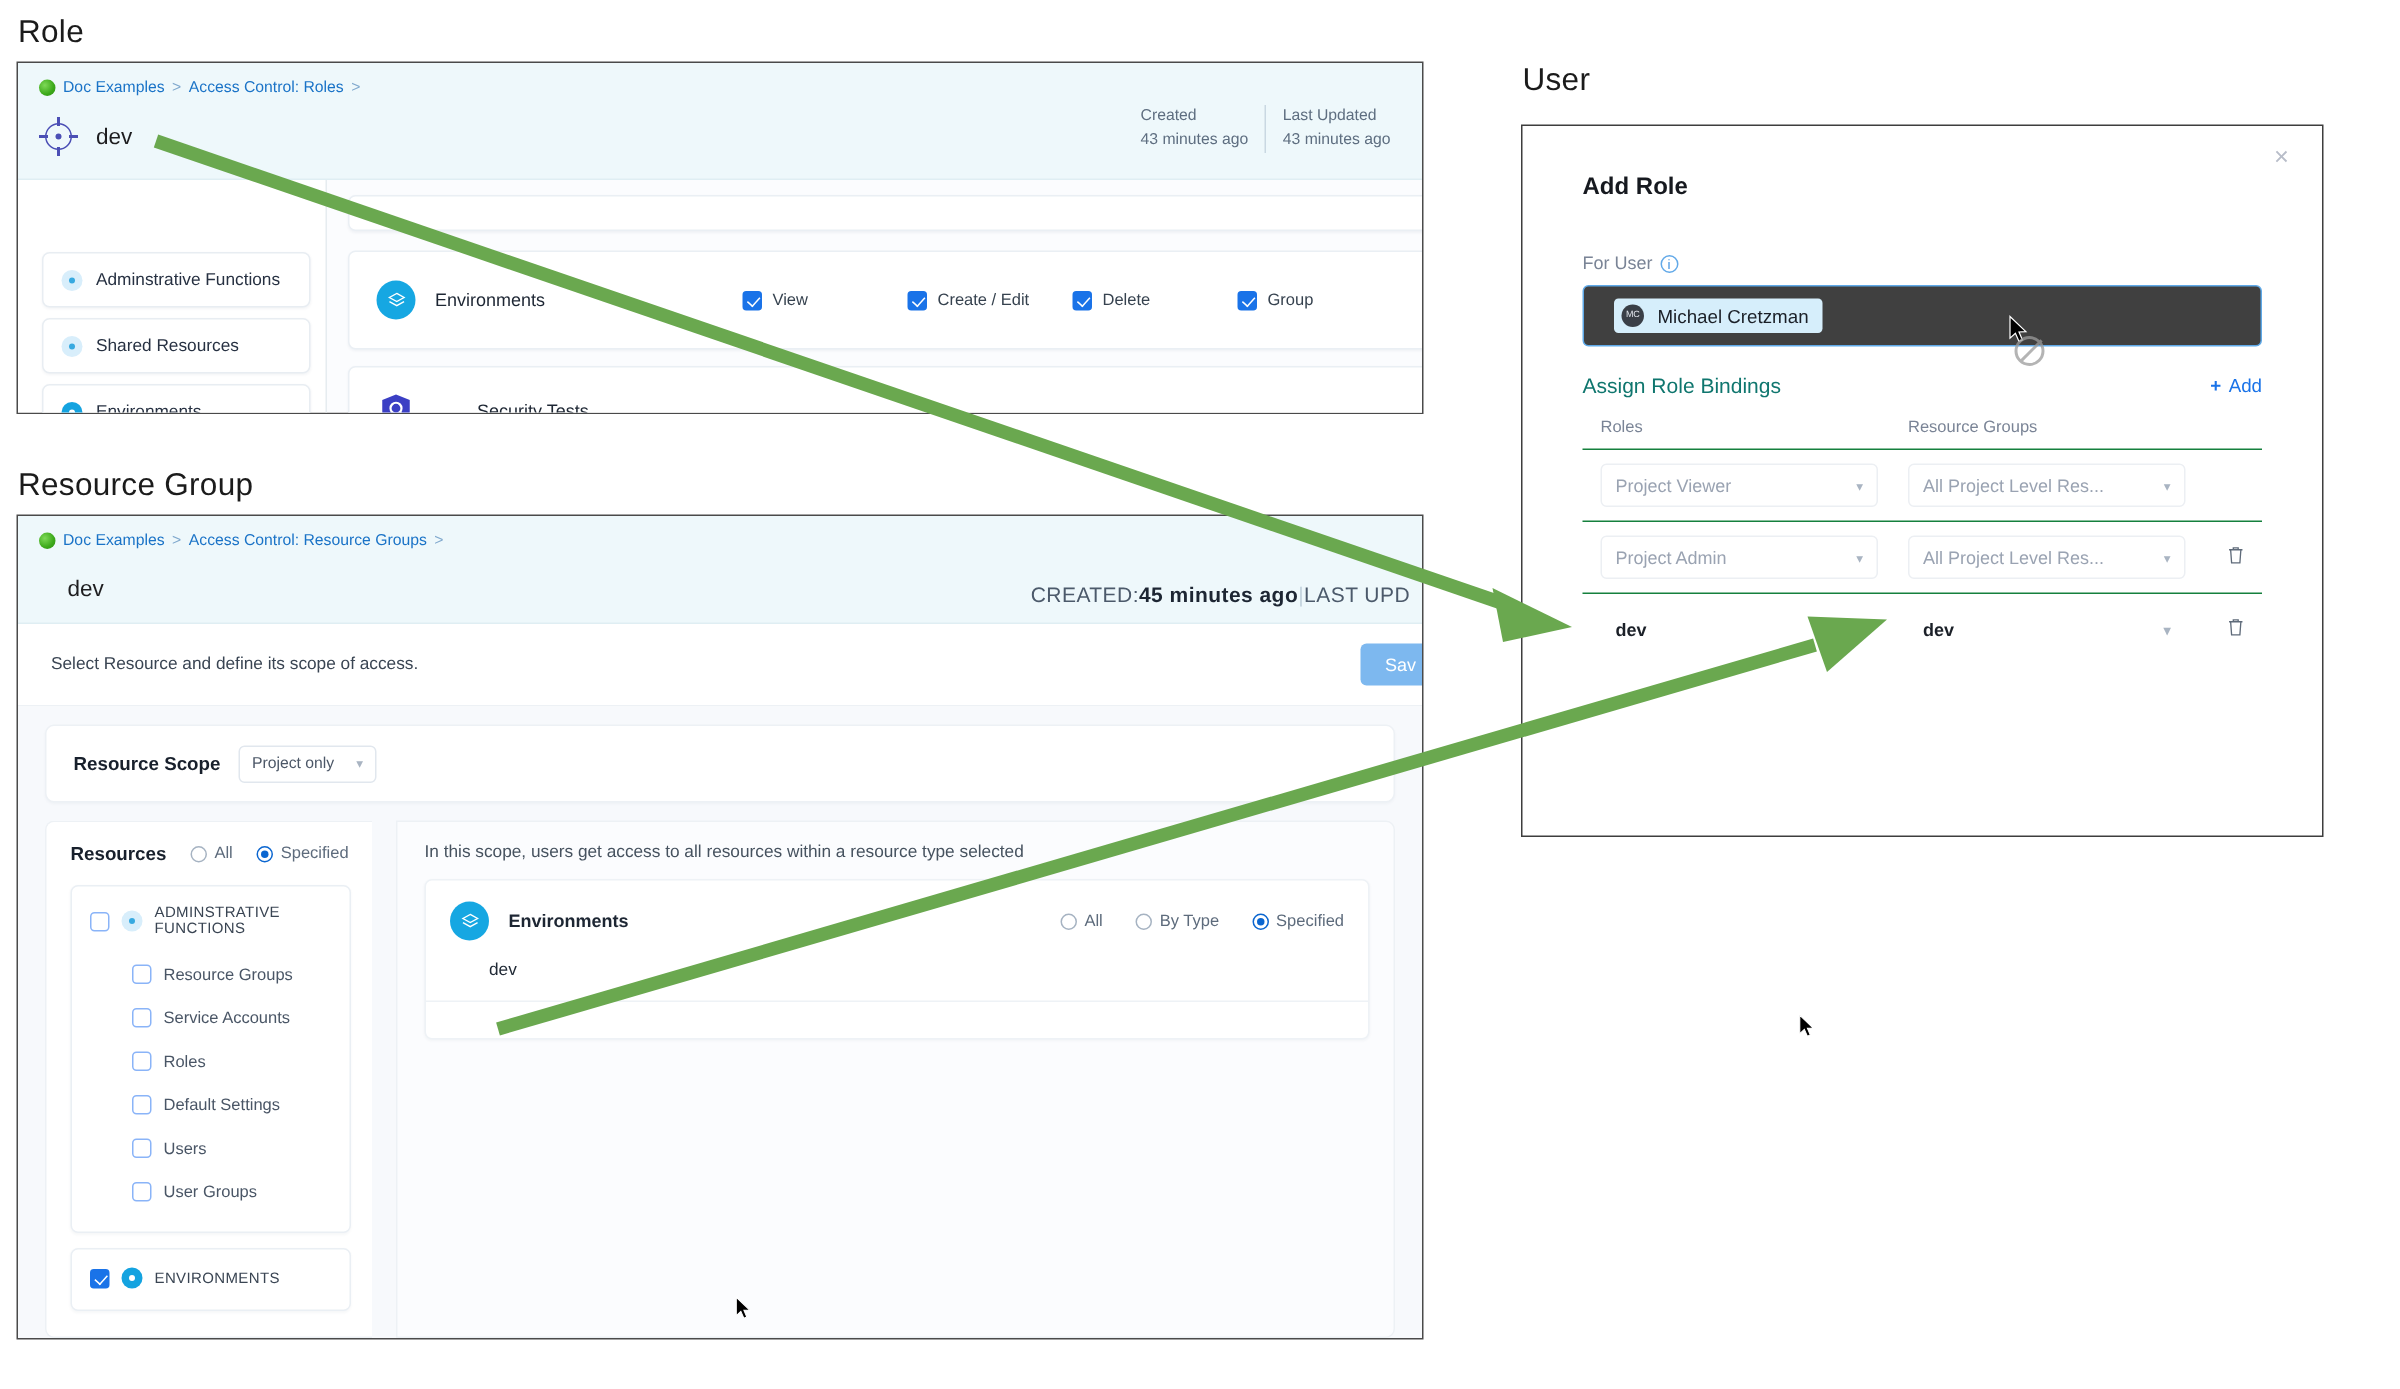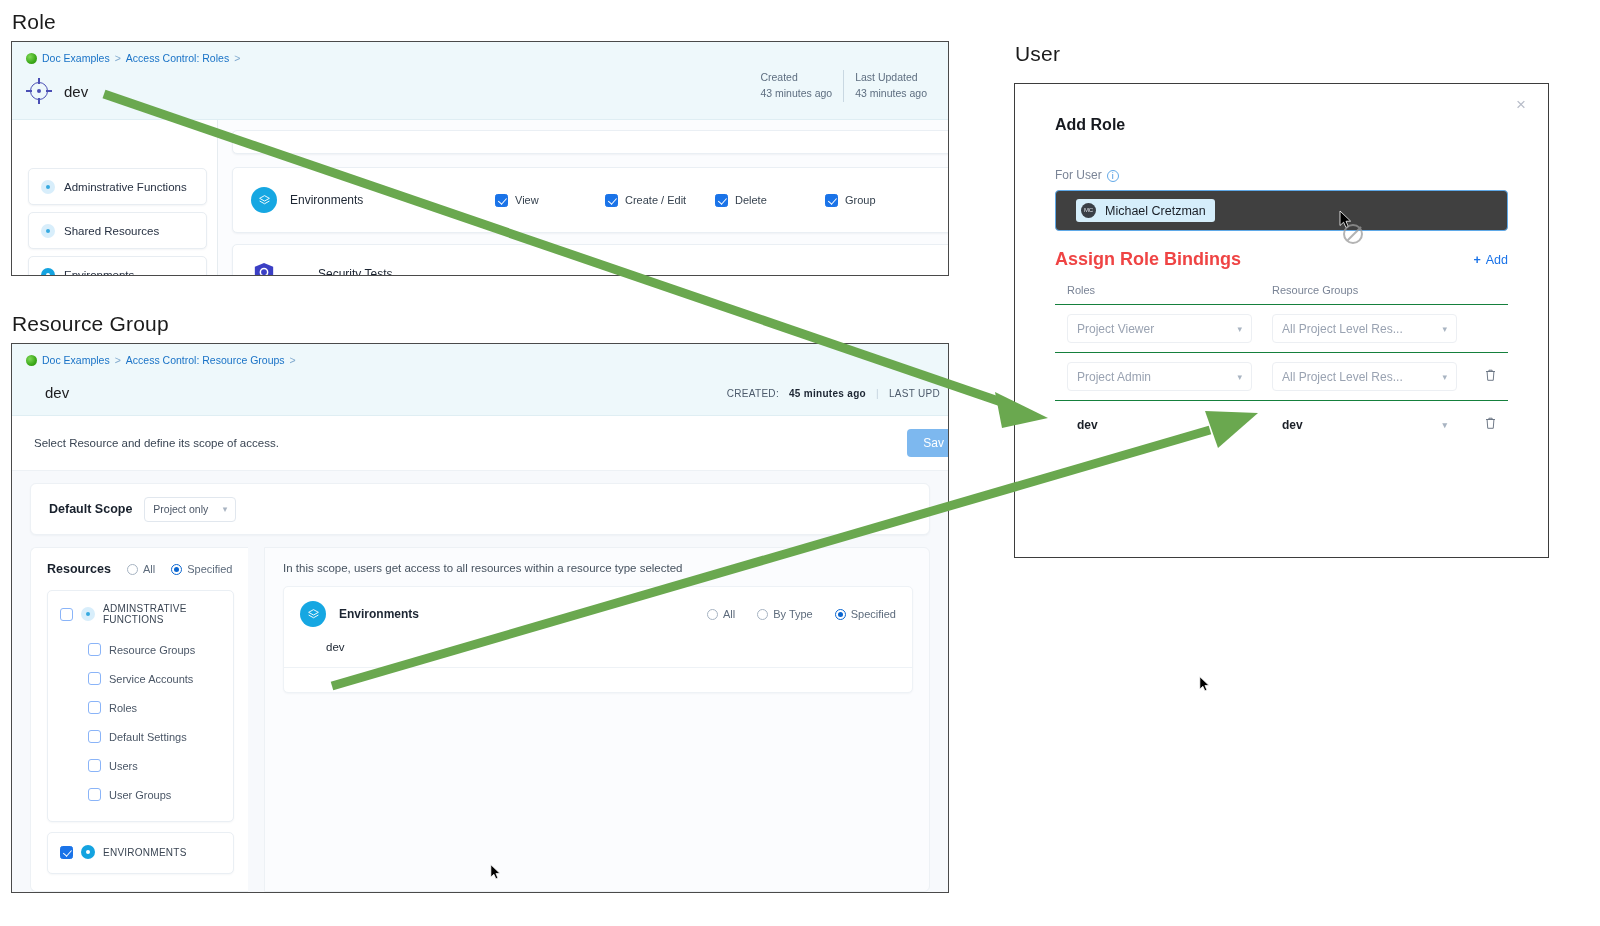--- a/index.html
+++ b/index.html
@@ -219,21 +219,21 @@
     display:flex; align-items:center; gap:9px; padding: 0 9px 0 5px;
   }
   .avatar {
     width:15px; height:15px; border-radius:50%;
     background:#3a3f47; color:#dfe3ea;
     font-size:6px; line-height:15px; text-align:center; letter-spacing:-.2px;
   }
   .chip-name { font-size:12.5px; color:#1a1f27; }
 
   .bind-head { display:flex; align-items:center; justify-content:space-between; margin: 18px 0 10px 0; }
-  .bind-title { font-size:18px; font-weight:bold; color:#ef4444; }
+  .bind-title { font-size:14px; font-weight:normal; color:#0f766e; }
   .add-link { color:#1a73e8; font-size:12.5px; display:flex; align-items:center; gap:5px; }
 
   .bind-table { width: 100%; }
   .bind-colhdr { display:flex; font-size:11px; color:#7a8496; padding: 4px 0 8px 12px; }
   .bind-colhdr .c1 { width: 205px; }
   .bind-row { display:flex; align-items:center; padding: 9px 0 9px 12px; border-top:1px solid #15803d; }
   .bind-sel {
     width: 185px; height: 29px; border:1px solid #eceff3; border-radius:4px;
     display:flex; align-items:center; justify-content:space-between;
     padding: 0 9px; font-size:12px; color:#9aa3b2; background:#fff;
@@ -365,36 +365,36 @@
 
     <div class="hdr-band" style="height:72px; padding:10px 0 0 14px; position:relative;">
       <div class="crumb">
         <span class="leaf"></span>
         <a>Doc Examples</a>
         <span class="sep">&gt;</span>
         <a>Access Control: Resource Groups</a>
         <span class="sep">&gt;</span>
       </div>
       <div class="title-txt" style="margin-top:18px; margin-left:19px; font-size:15px;">dev</div>
-      <div style="position:absolute; right:8px; top:44px; display:flex; align-items:center; gap:10px; font-size:10px; color:#4c5a6b; letter-spacing:.3px; white-space:nowrap;">
+      <div style="position:absolute; right:8px; top:44px; display:flex; align-items:center; font-size:14px; color:#4c5a6b; letter-spacing:.3px; white-space:nowrap;">
         <span>CREATED:</span>
         <strong style="color:#1d2633;">45 minutes ago</strong>
         <span style="color:#c3d2dd;">|</span>
         <span>LAST UPD</span>
       </div>
     </div>
 
     <div id="rg-subbar">
       <span>Select Resource and define its scope of access.</span>
       <button class="save-btn">Sav</button>
     </div>
 
     <div id="rg-content">
       <div class="scope-card">
-        <span class="scope-lbl">Default Scope</span>
+        <span class="scope-lbl">Resource Scope</span>
         <div class="mini-select">
           <span>Project only</span>
           <span class="chev">▾</span>
         </div>
       </div>
 
       <div class="two-col">
         <div class="res-col">
           <div class="res-head">
             <span class="t">Resources</span>

